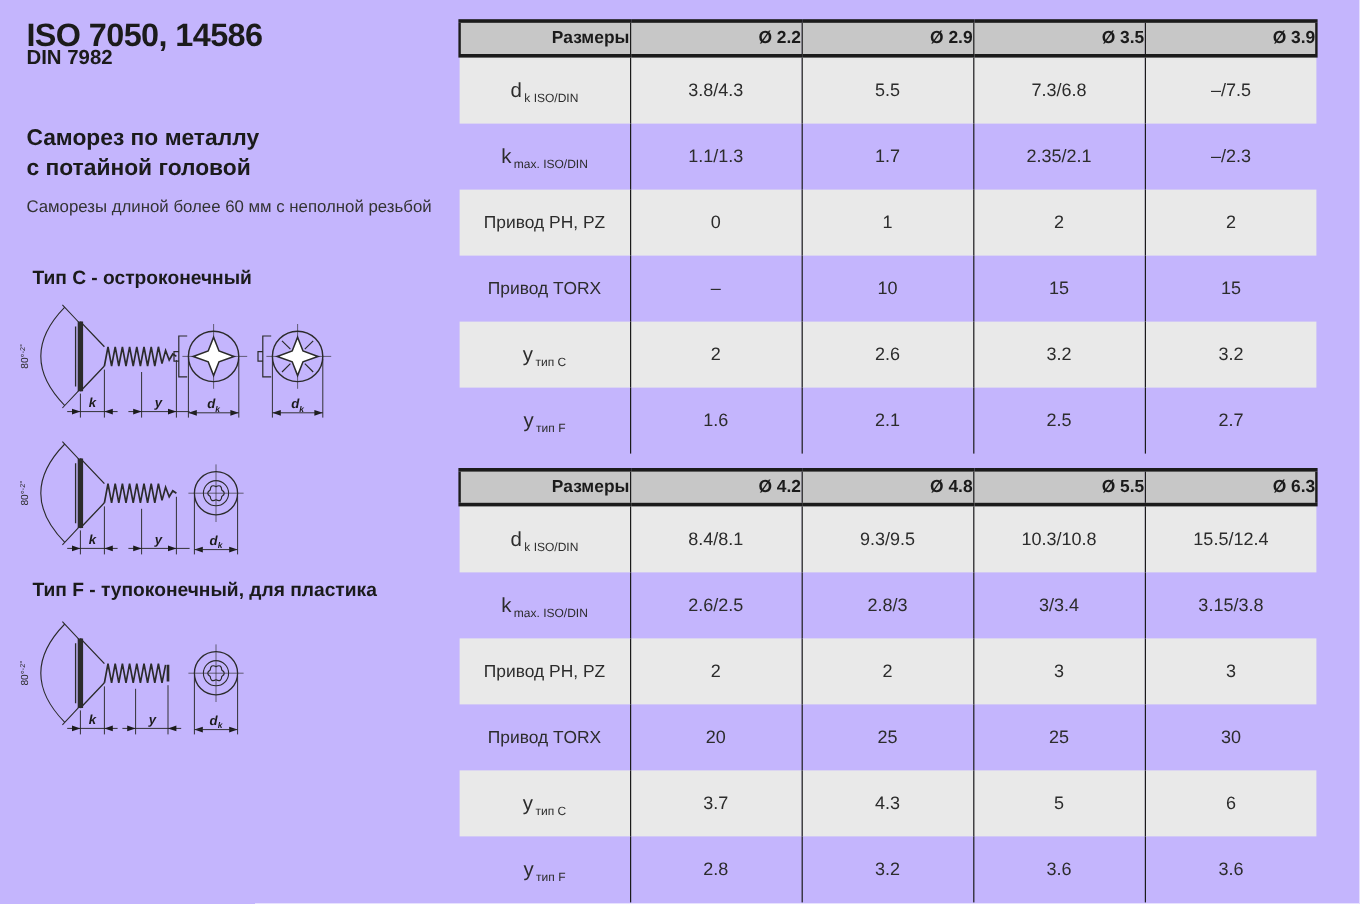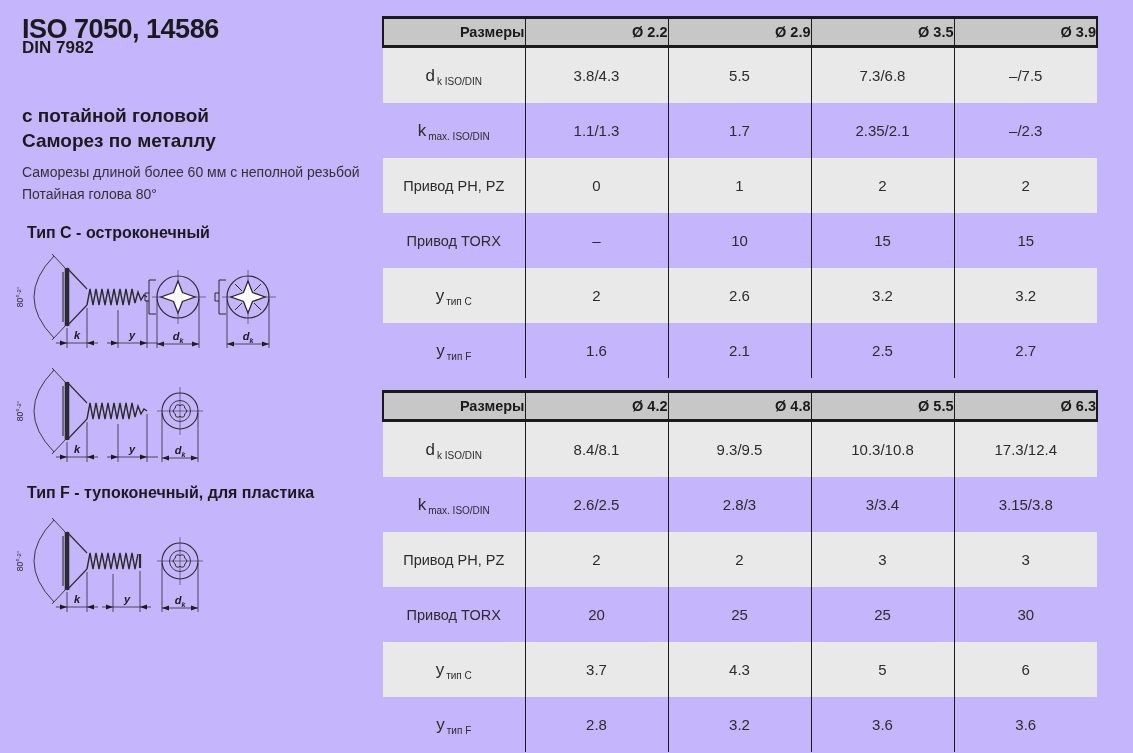--- a/index.html
+++ b/index.html
@@ -42,26 +42,25 @@
   .lbl-sub{font-size:10px;position:relative;top:4px;margin-left:2px;color:#2c2c2c;text-align:center;}
 </style>
 </head>
 <body>
 
 <div id="page" style="--header-bg: #c7c7c7; --row-alt: #e9e9e9; --border: #1b1b1b;">
 
   <div id="main-title" class="abs">ISO 7050, 14586</div>
   <div id="din-title" class="abs">DIN 7982</div>
   <div id="product-title" class="abs">
+    <div>Саморез по металлу</div>
     <div>с потайной головой</div>
-    <div>Саморез по металлу</div>
   </div>
   <div id="description" class="abs">
     <div>Саморезы длиной более 60 мм с неполной резьбой</div>
-    <div>Потайная голова 80°</div>
   </div>
   <div id="type-c-heading" class="abs">Тип C - остроконечный</div>
   <div id="type-f-heading" class="abs">Тип F - тупоконечный, для пластика</div>
 
   <svg class="drawing" style="left:10px;top:250px;" width="272" height="104" viewBox="0 0 272 104">
     <g stroke="#2b2b2b" fill="none" stroke-width="1">
       <path d="M44,6 Q4,47 44,88" stroke-width="0.9"></path>
       <path d="M57,20 L42,4 M57,74 L42,90" stroke-width="0.9"></path>
       <path d="M57,18 L57,76" stroke-width="4.5"></path>
       <path d="M57,18 L77,39 M57,76 L77,55 M53,22 L53,72" stroke-width="1.1"></path>
@@ -242,21 +241,21 @@
           <th>Ø 5.5</th>
           <th>Ø 6.3</th>
         </tr>
       </thead>
       <tbody>
         <tr>
           <td><span class="lbl-main">d</span><span class="lbl-sub">k ISO/DIN</span></td>
           <td>8.4/8.1</td>
           <td>9.3/9.5</td>
           <td>10.3/10.8</td>
-          <td>17.3/12.4</td>
+          <td>15.5/12.4</td>
         </tr>
         <tr>
           <td><span class="lbl-main">k</span><span class="lbl-sub">max. ISO/DIN</span></td>
           <td>2.6/2.5</td>
           <td>2.8/3</td>
           <td>3/3.4</td>
           <td>3.15/3.8</td>
         </tr>
         <tr>
           <td>Привод PH, PZ</td>

